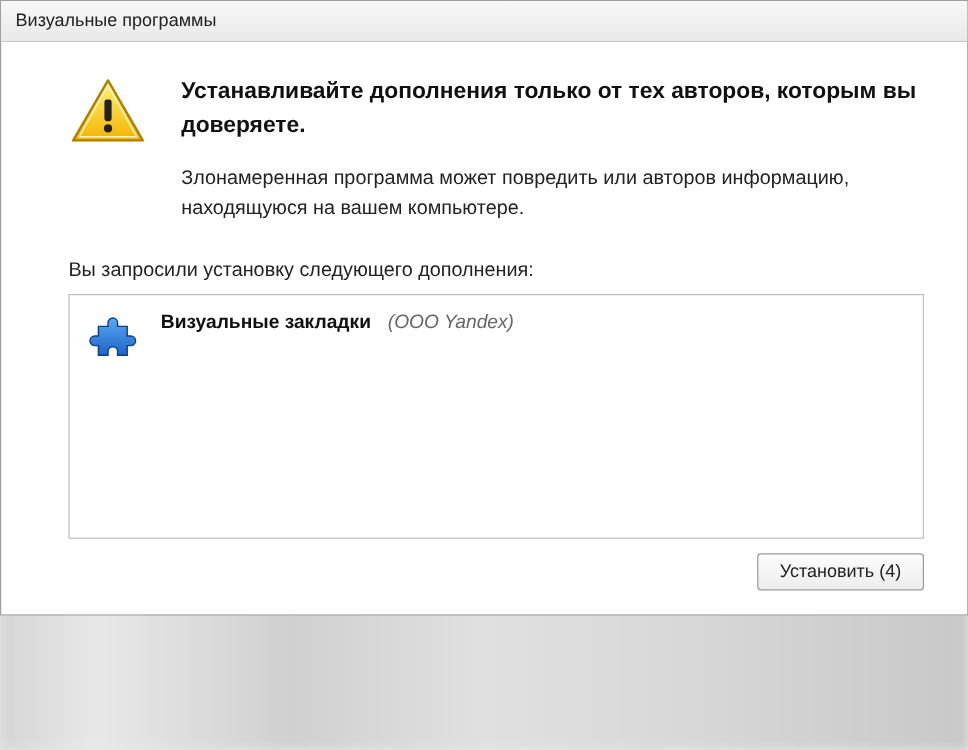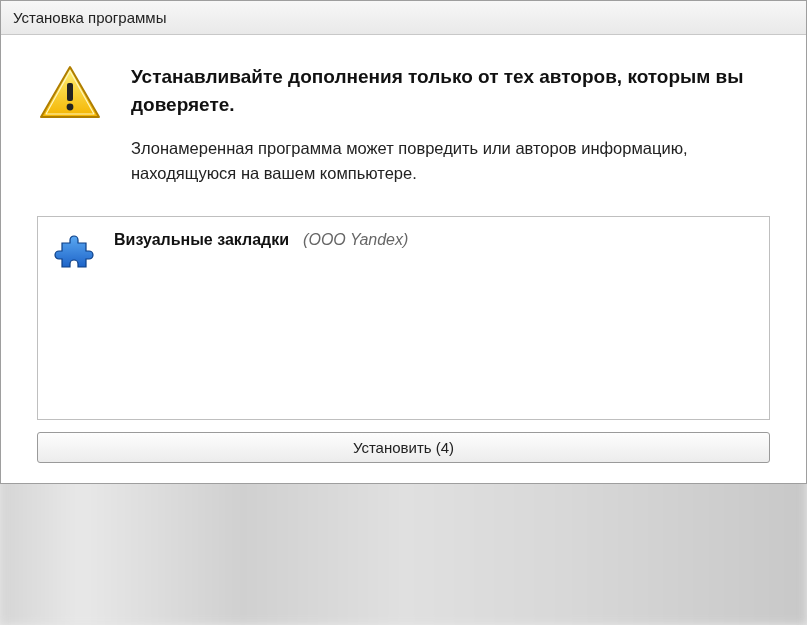--- a/index.html
+++ b/index.html
@@ -30,20 +30,21 @@
       background: linear-gradient(#f7f7f7, #e9e9e9);
       border-bottom: 1px solid #c8c8c8;
       display: flex;
       align-items: center;
       padding: 0 12px;
       font-size: 15px;
       color: #222;
     }
     .content {
       padding: 28px 36px 20px 36px;
+      margin-left: 20px;
     }
     .warning-row {
       display: flex;
       gap: 28px;
       margin-bottom: 30px;
     }
     .warning-icon {
       flex: 0 0 66px;
     }
     .warning-icon svg { display: block; }
@@ -87,42 +88,41 @@
       margin-bottom: 4px;
     }
     .addon-name { font-weight: bold; color: #111; }
     .addon-publisher { font-style: italic; color: #666; }
     .addon-path { font-size: 16px; color: #222; }
     .button-row {
       display: flex;
       justify-content: flex-end;
       gap: 14px;
       padding: 12px 0 0 0;
-      flex-direction: column;
     }
     .btn {
       font-family: inherit;
       font-size: 15px;
       padding: 6px 18px;
       background: linear-gradient(#fdfdfd, #ececec);
       border: 1px solid #9a9a9a;
       border-radius: 3px;
       cursor: pointer;
       color: #222;
       min-width: 100px;
     }
   </style>
 </head>
 <body>
 
 <div class="blurred-bg"></div>
 
 <div class="dialog">
   <div class="titlebar">
-    <span>Установка программы</span>
+    <span>Визуальные программы</span>
   </div>
 
   <div class="content">
 
     <div class="warning-row">
       <div class="warning-icon">
         <svg width="66" height="60" viewBox="0 0 66 60">
           <defs>
             <linearGradient id="ygrad" x1="0" y1="0" x2="0" y2="1">
               <stop offset="0" stop-color="#fff27a"></stop>
@@ -134,20 +134,21 @@
           <rect x="30" y="20" width="6" height="18" rx="2" fill="#222"></rect>
           <circle cx="33" cy="44" r="3.4" fill="#222"></circle>
         </svg>
       </div>
       <div class="warn-text">
         <div class="warn-heading">Устанавливайте дополнения только от тех авторов, которым вы доверяете.</div>
         <div class="warn-desc">Злонамеренная программа может повредить или авторов информацию, находящуюся на вашем компьютере.</div>
       </div>
     </div>
 
+    <div class="request-label">Вы запросили установку следующего дополнения:</div>
 
     <div class="addon-box">
       <div class="addon-row">
         <div class="addon-icon">
           <svg width="42" height="42" viewBox="0 0 42 42">
             <defs>
               <linearGradient id="bgrad" x1="0" y1="0" x2="0" y2="1">
                 <stop offset="0" stop-color="#5aa8f2"></stop>
                 <stop offset="1" stop-color="#1e64c8"></stop>
               </linearGradient>

